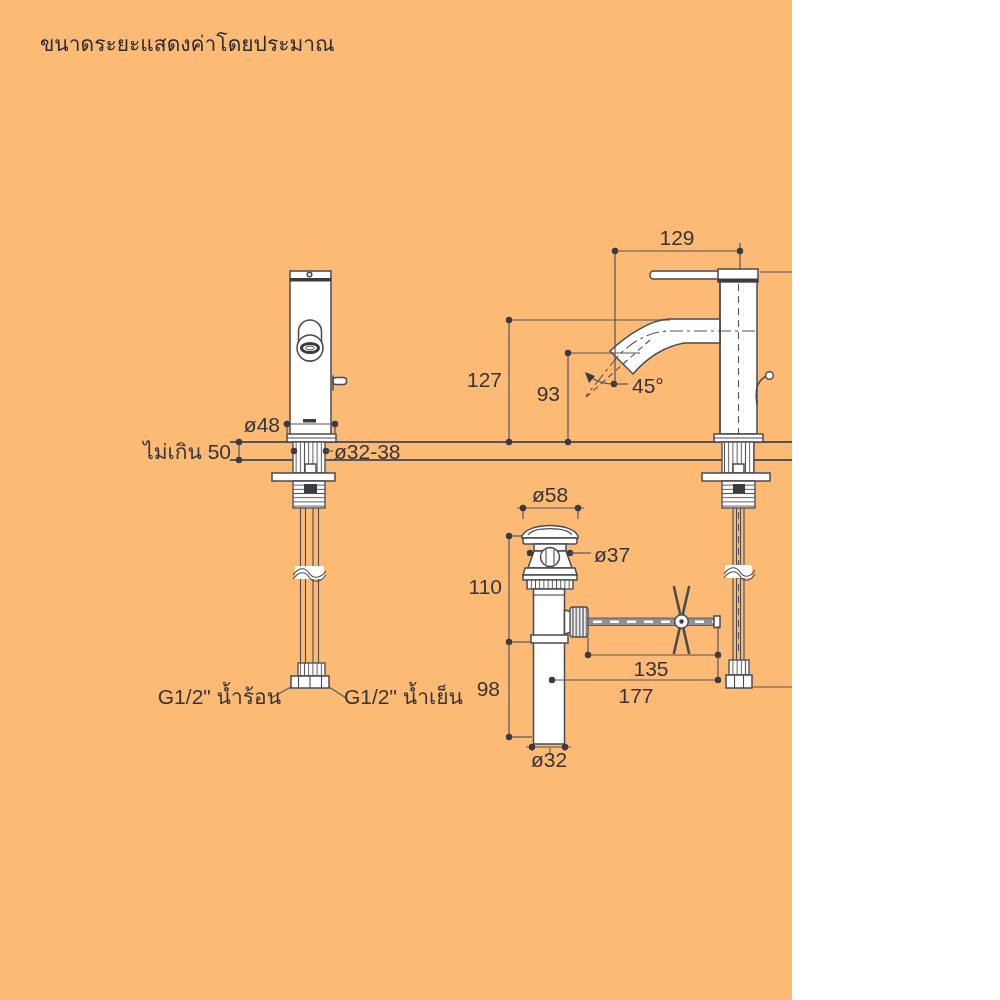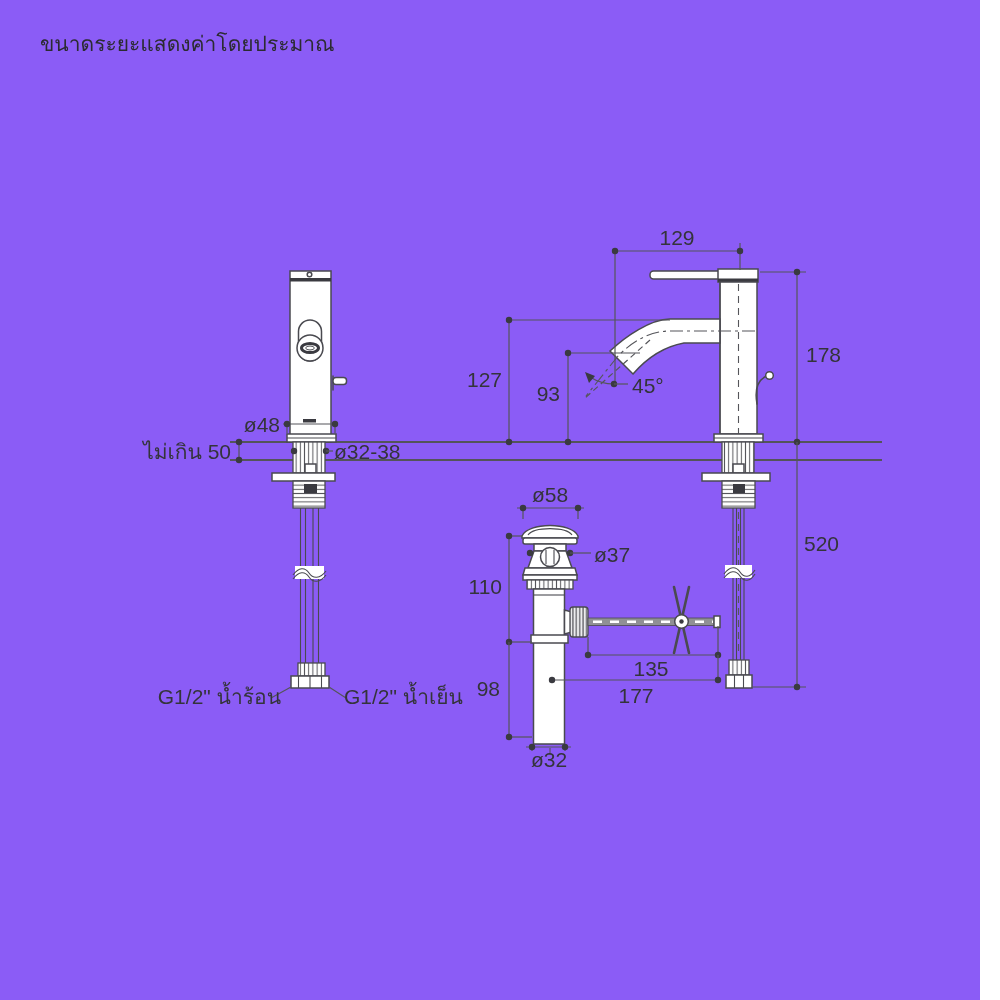--- a/index.html
+++ b/index.html
@@ -1,16 +1,16 @@
 <!DOCTYPE html>
 <html><head>
 <meta charset="utf-8">
 <style>
   html,body{margin:0;padding:0;background:#ffffff;}
-  #page{position:relative;width:980px;height:1000px;background:#8b5cf6;overflow:hidden;
+  #page{position:relative;width:792px;height:1000px;background:#fdba74;overflow:hidden;
         font-family:"Liberation Sans", sans-serif;color:#2f2f35;}
   #hdr{position:absolute;left:40px;top:28px;font-size:21px;line-height:31px;color:#2b2b31;}
   #note{position:absolute;left:30px;top:941px;font-size:21px;color:#2b2b31;white-space:nowrap;}
   svg text{font-family:"Liberation Sans", sans-serif;font-size:21px;fill:#34343a;}
   .fig{stroke:#4a4a50;stroke-width:1.5;fill:#ffffff;}
   .ln{stroke:#4a4a50;stroke-width:1.5;fill:none;stroke-linecap:round;}
   .thin{stroke:#4a4a50;stroke-width:1.1;fill:none;}
   .dim{stroke:#55555a;stroke-width:1.2;fill:none;}
   .deck{stroke:#54545a;stroke-width:2;fill:none;}
   .dot{fill:#3a3a40;stroke:none;}

